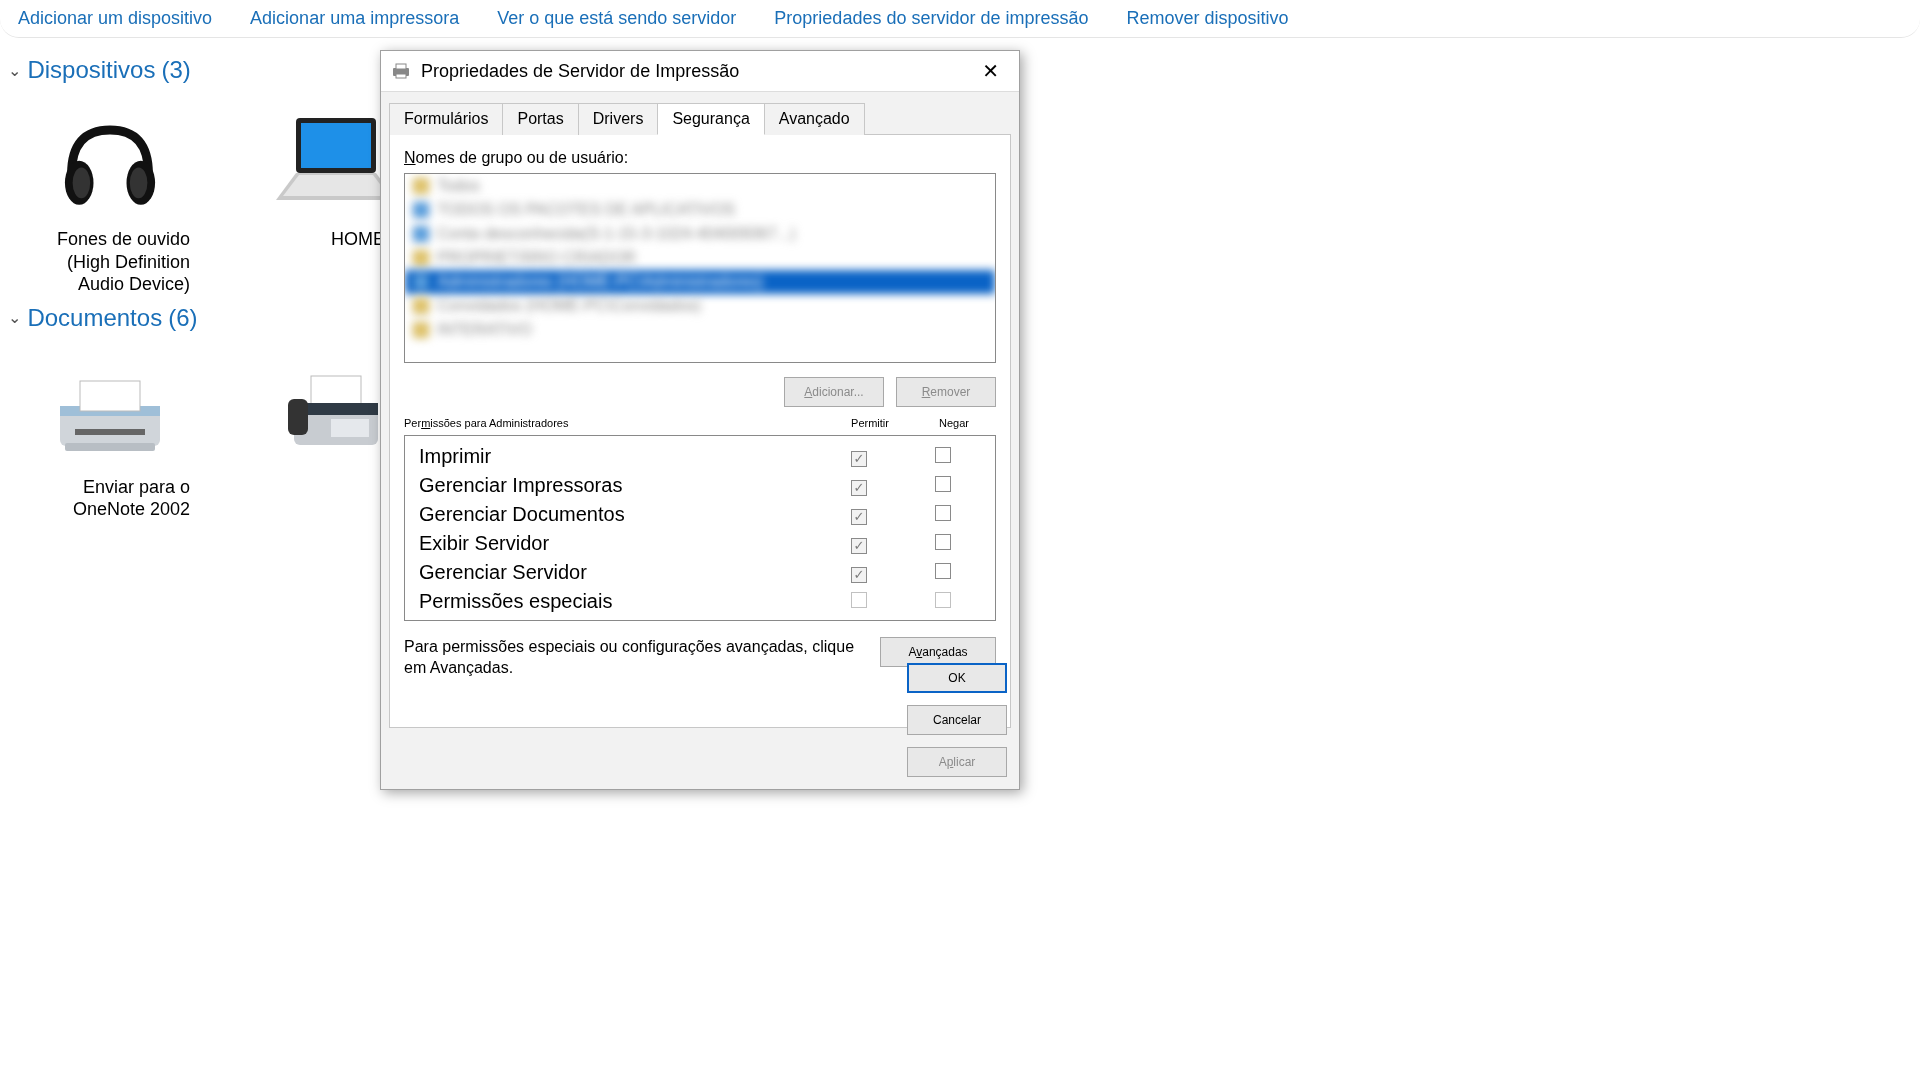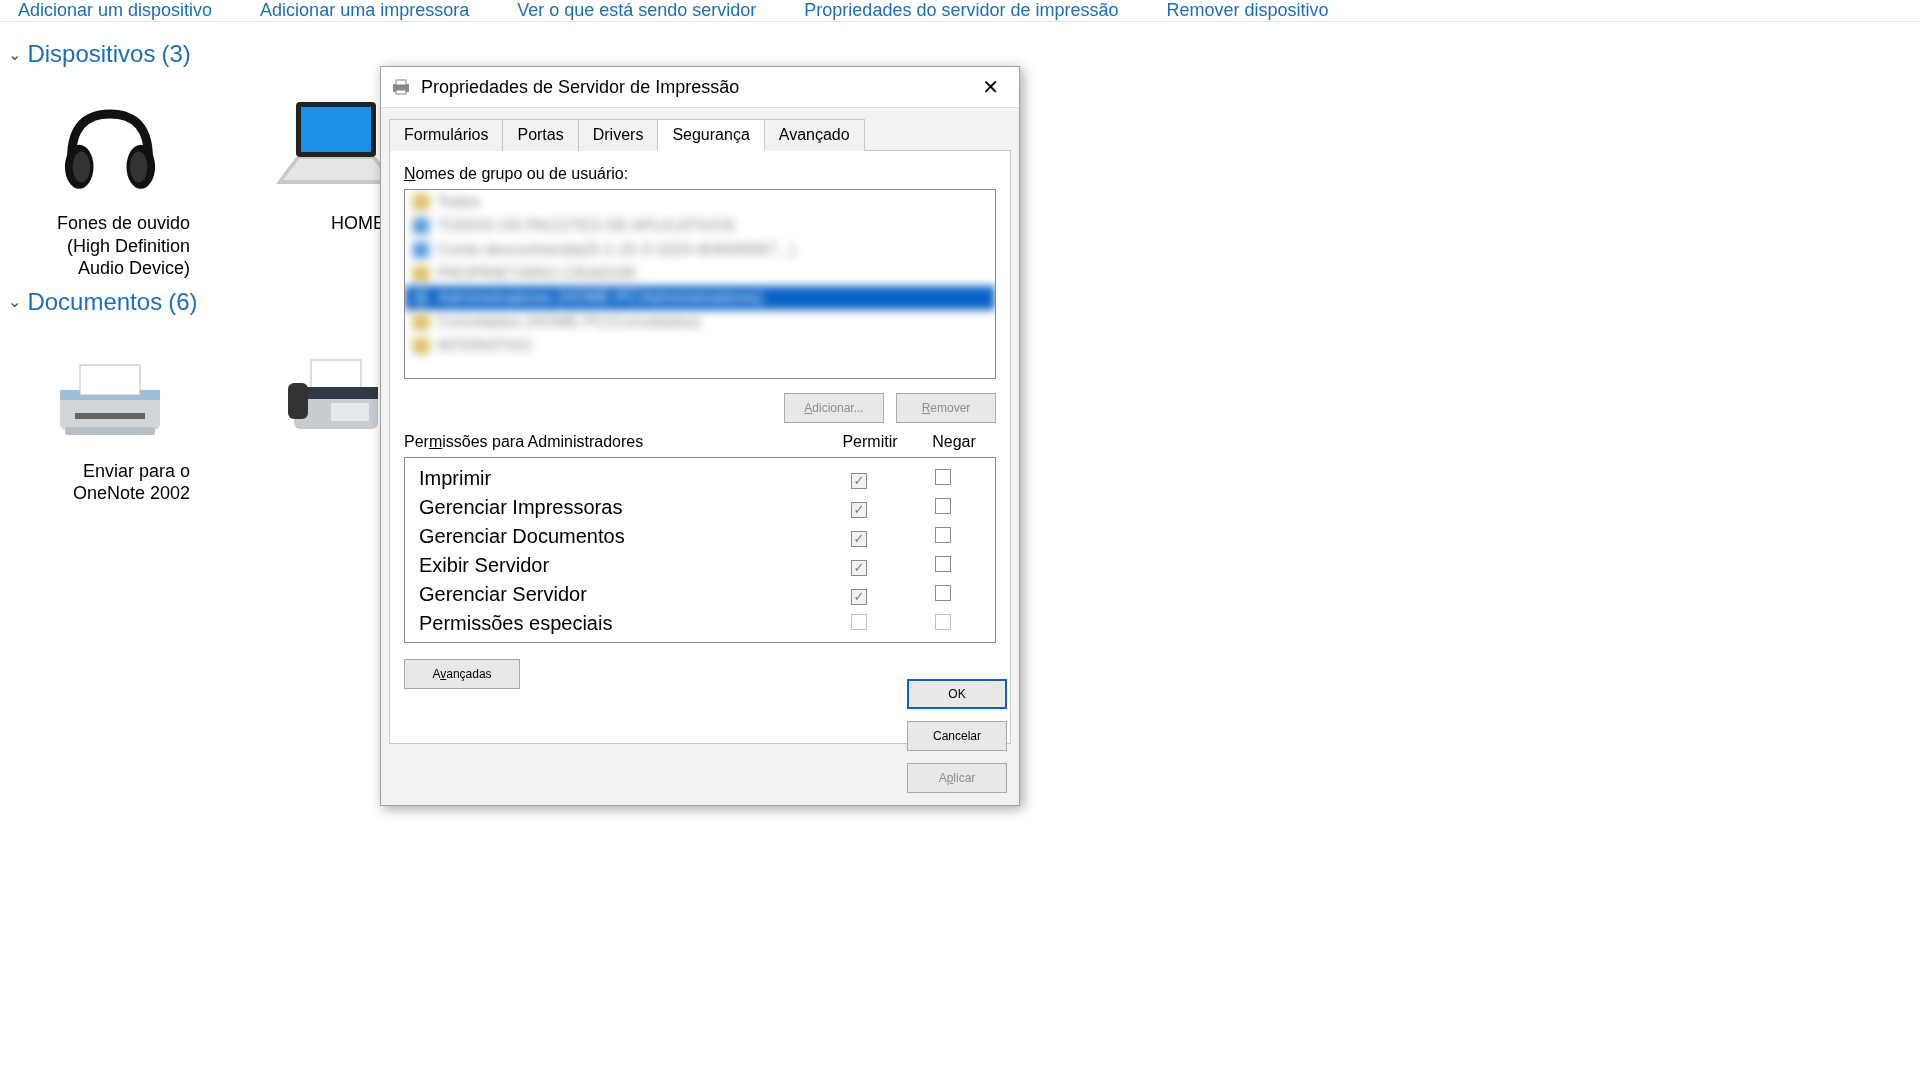--- a/index.html
+++ b/index.html
@@ -1,35 +1,35 @@
 <!DOCTYPE html>
 <html><head>
 <meta charset="utf-8">
 <style>
   * { box-sizing: border-box; margin: 0; padding: 0; font-family: "Segoe UI", Tahoma, sans-serif; }
   body { background: #ffffff; width: 1920px; height: 1080px; overflow: hidden; position: relative; }
 
   
-  .cmdbar { display: flex; gap: 48px; padding: 0 18px; border-bottom: 1px solid #e5e5e5; }
+  .cmdbar { display: flex; gap: 38px; padding: 8px 18px; border-bottom: 1px solid #e5e5e5; border-radius: 19px; }
   .cmdbar span { color: #1a6fb8; font-size: 18px; cursor: pointer; }
 
   
   .main { padding: 10px 8px; }
   .section-head { display: flex; align-items: center; gap: 6px; font-size: 24px; color: #1a6fb8; margin: 8px 0 14px 0; cursor: pointer;}
   .section-head .chev { font-size: 16px; color: #555; }
 
   .item-row { display: flex; gap: 66px; padding-left: 22px; }
   .device { width: 160px; text-align: right; }
   .device .icon-wrap { height: 130px; display: flex; align-items: center; justify-content: center; }
   .device .label { font-size: 18px; color: #000; line-height: 1.25; }
 
   
   .dialog {
     position: absolute; left: 380px; top: 50px; width: 640px; height: 740px;
-    background: #f2f2f2; border: 1px solid #a0a0a0; box-shadow: 3px 3px 12px rgba(0,0,0,0.35); margin-top: 16px;
+    background: #f2f2f2; border: 1px solid #a0a0a0; box-shadow: 3px 3px 12px rgba(0,0,0,0.35);
   }
   .titlebar { display: flex; align-items: center; justify-content: space-between; padding: 6px 10px; background: #fff; border-bottom: 1px solid #ddd;}
   .titlebar .left { display:flex; align-items:center; gap:10px; }
   .titlebar .title { font-size: 18px; }
   .titlebar .close { font-size: 20px; padding: 2px 10px; cursor:pointer; }
 
   .tabs { display:flex; gap:0; padding: 10px 8px 0 8px; text-align: center; }
   .tab { padding: 6px 14px; font-size: 16px; background:#f2f2f2; border:1px solid #c7c7c7; border-bottom:none; cursor:pointer; position:relative; top:1px;}
   .tab + .tab { margin-left: -1px; }
   .tab.active { background:#fff; z-index:2; border-bottom:1px solid #fff;}
@@ -42,21 +42,21 @@
   .listbox .row { display:flex; align-items:center; gap:8px; padding:3px 8px; font-size:16px; color:#888; filter: blur(4px); }
   .listbox .row.selected { background:#0a63c6; color:#fff; }
   .grp-icon { width:16px; height:16px; background:#e1c46a; border:1px solid #b79a3c; border-radius:2px; flex:0 0 16px;}
   .grp-icon.blue { background:#5aa0e0; border-color:#2f6fb0;}
 
   .btnrow { display:flex; gap:12px; justify-content:flex-end; margin:14px 0 10px 0; }
   .winbtn { min-width:100px; height:30px; padding:0 16px; font-size:12px; background:#e8e8e8; border:1px solid #a8a8a8; cursor:pointer; }
   .winbtn:disabled, .winbtn.disabled { color:#8b8b8b; }
   .winbtn.default { border:2px solid #0a63c6; }
 
-  .perm-head { display:flex; font-size:16px; margin: 6px 0 6px 0; align-items: center; }
+  .perm-head { display:flex; font-size:11px; margin: 6px 0 6px 0; align-items: center; }
   .perm-head .spacer { flex:1; }
   .perm-head .col { width:84px; text-align:center; }
 
   .perm-box { border:1px solid #898989; height: 186px; background:#fff; padding:6px 10px 6px 14px; }
   .perm-row { display:flex; align-items:center; font-size:20px; padding:3px 0; }
   .perm-row .plabel { flex:1; }
   .perm-row .col { width:84px; text-align:center; }
   .wincheck { width:16px; height:16px; border:1px solid #8a8a8a; display:inline-flex; align-items:center; justify-content:center; background:#fff;}
   .wincheck.checked { background:#f2f2f2; }
   .wincheck.checked::after { content:"✓"; font-size:13px; color:#7a7a7a; line-height:1; }
@@ -272,20 +272,21 @@
           <span class="col"><span class="wincheck"></span></span>
         </div>
         <div class="perm-row">
           <span class="plabel">Permissões especiais</span>
           <span class="col"><span class="wincheck dim"></span></span>
           <span class="col"><span class="wincheck dim"></span></span>
         </div>
       </div>
 
     <div class="adv-row">
+      <div class="txt">Para permissões especiais ou configurações avançadas, clique em Avançadas.</div>
       <button class="winbtn" style="min-width:116px;"><span>A</span><u>v</u><span>ançadas</span></button>
     </div>
   </div>
 
   <div class="dlg-btns">
     <button class="winbtn default" style="min-width:100px;">OK</button>
     <button class="winbtn" style="min-width:100px;">Cancelar</button>
     <button class="winbtn disabled" style="min-width:100px;"><span>A</span><u>p</u><span>licar</span></button>
   </div>
 

